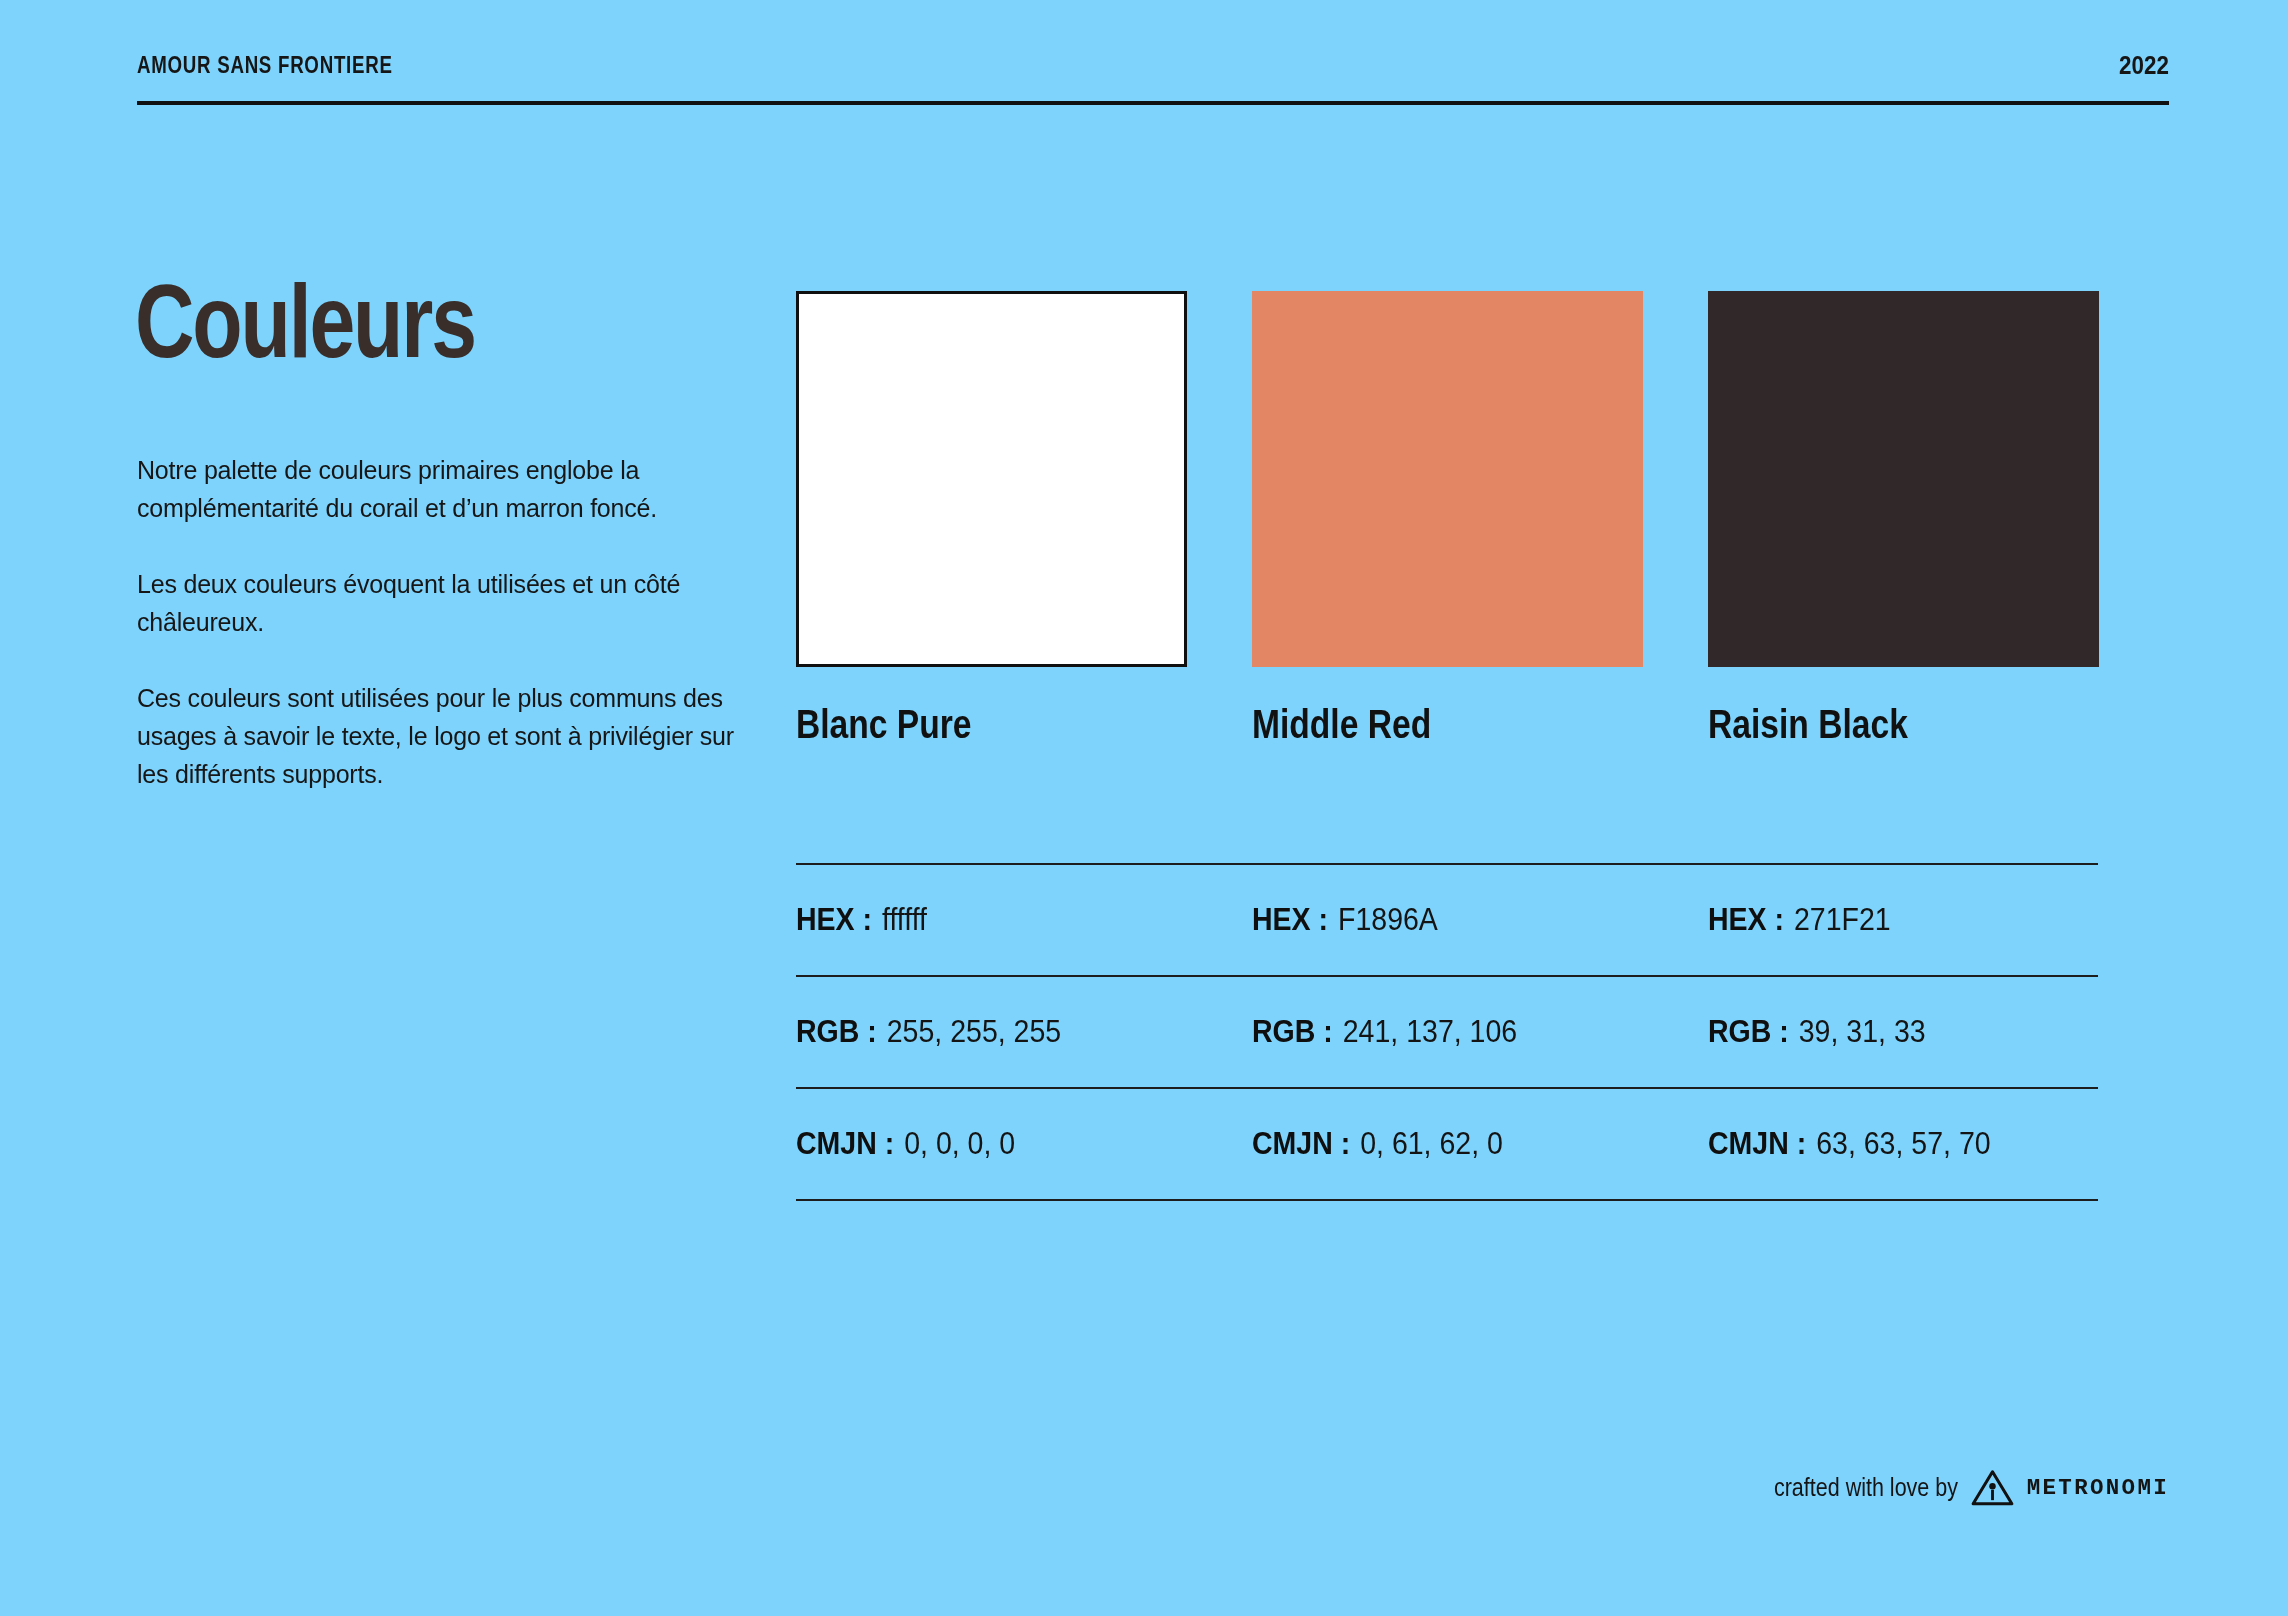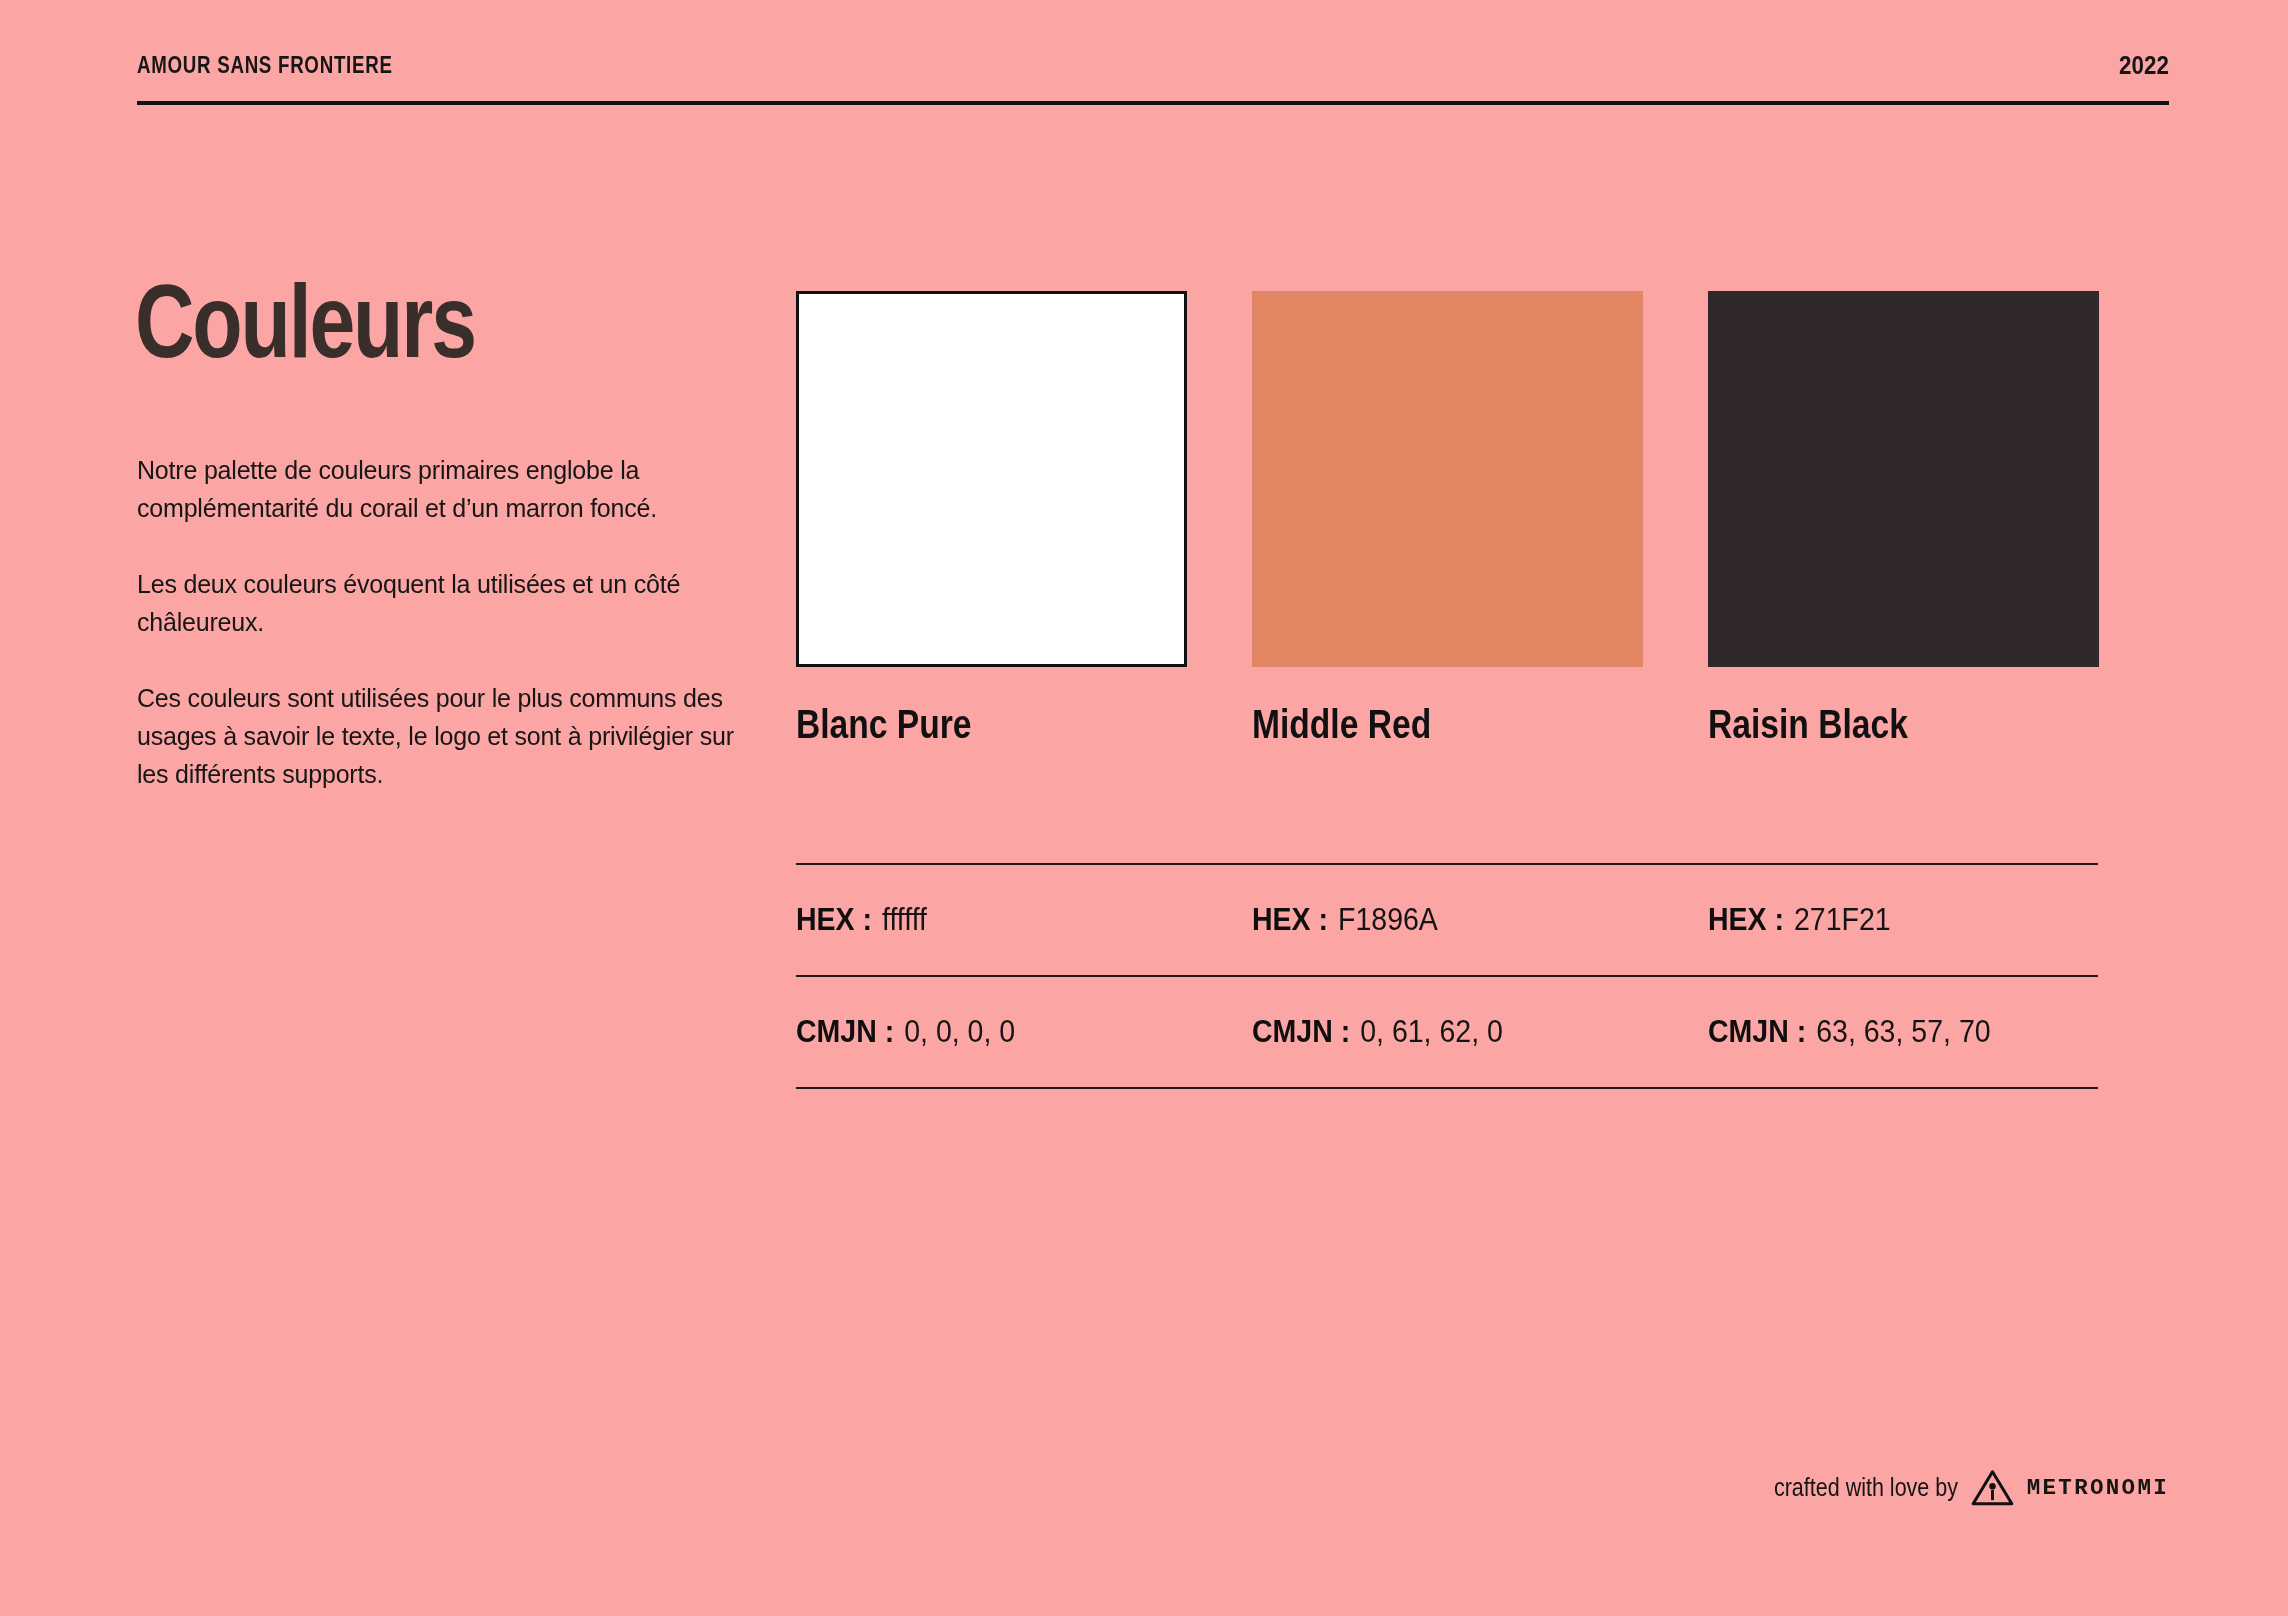--- a/index.html
+++ b/index.html
@@ -1,19 +1,19 @@
 <!DOCTYPE html>
 <html style="font-size:14.4px"><head>
 <meta charset="utf-8">
 <style>
   html,body { margin:0; padding:0; background:#ffffff; }
   .page {
     position:relative;
     width:2288px; height:1617px;
-    background:#fca5a5;
+    background:#7dd3fc;
     font-family:"Liberation Sans", sans-serif;
     color:#161616;
     overflow:hidden;
   }
   
   .cx   { display:inline-block; transform:scaleX(0.84); transform-origin:0 50%; white-space:nowrap; }
   .cx9  { display:inline-block; transform:scaleX(0.92); transform-origin:0 50%; white-space:nowrap; }
   .cxr  { display:inline-block; transform:scaleX(0.86); transform-origin:100% 50%; white-space:nowrap; }
 
   
@@ -112,20 +112,31 @@
         <span class="cx9"><span class="cell-label">HEX :</span><span class="cell-value">ffffff</span></span>
       </div>
       <div class="cell">
         <span class="cx9"><span class="cell-label">HEX :</span><span class="cell-value">F1896A</span></span>
       </div>
       <div class="cell">
         <span class="cx9"><span class="cell-label">HEX :</span><span class="cell-value">271F21</span></span>
       </div>
     </div>
 
+    <div class="color-row">
+      <div class="cell">
+        <span class="cx9"><span class="cell-label">RGB :</span><span class="cell-value">255, 255, 255</span></span>
+      </div>
+      <div class="cell">
+        <span class="cx9"><span class="cell-label">RGB :</span><span class="cell-value">241, 137, 106</span></span>
+      </div>
+      <div class="cell">
+        <span class="cx9"><span class="cell-label">RGB :</span><span class="cell-value">39, 31, 33</span></span>
+      </div>
+    </div>
 
     <div class="color-row">
       <div class="cell">
         <span class="cx9"><span class="cell-label">CMJN :</span><span class="cell-value">0, 0, 0, 0</span></span>
       </div>
       <div class="cell">
         <span class="cx9"><span class="cell-label">CMJN :</span><span class="cell-value">0, 61, 62, 0</span></span>
       </div>
       <div class="cell">
         <span class="cx9"><span class="cell-label">CMJN :</span><span class="cell-value">63, 63, 57, 70</span></span>

